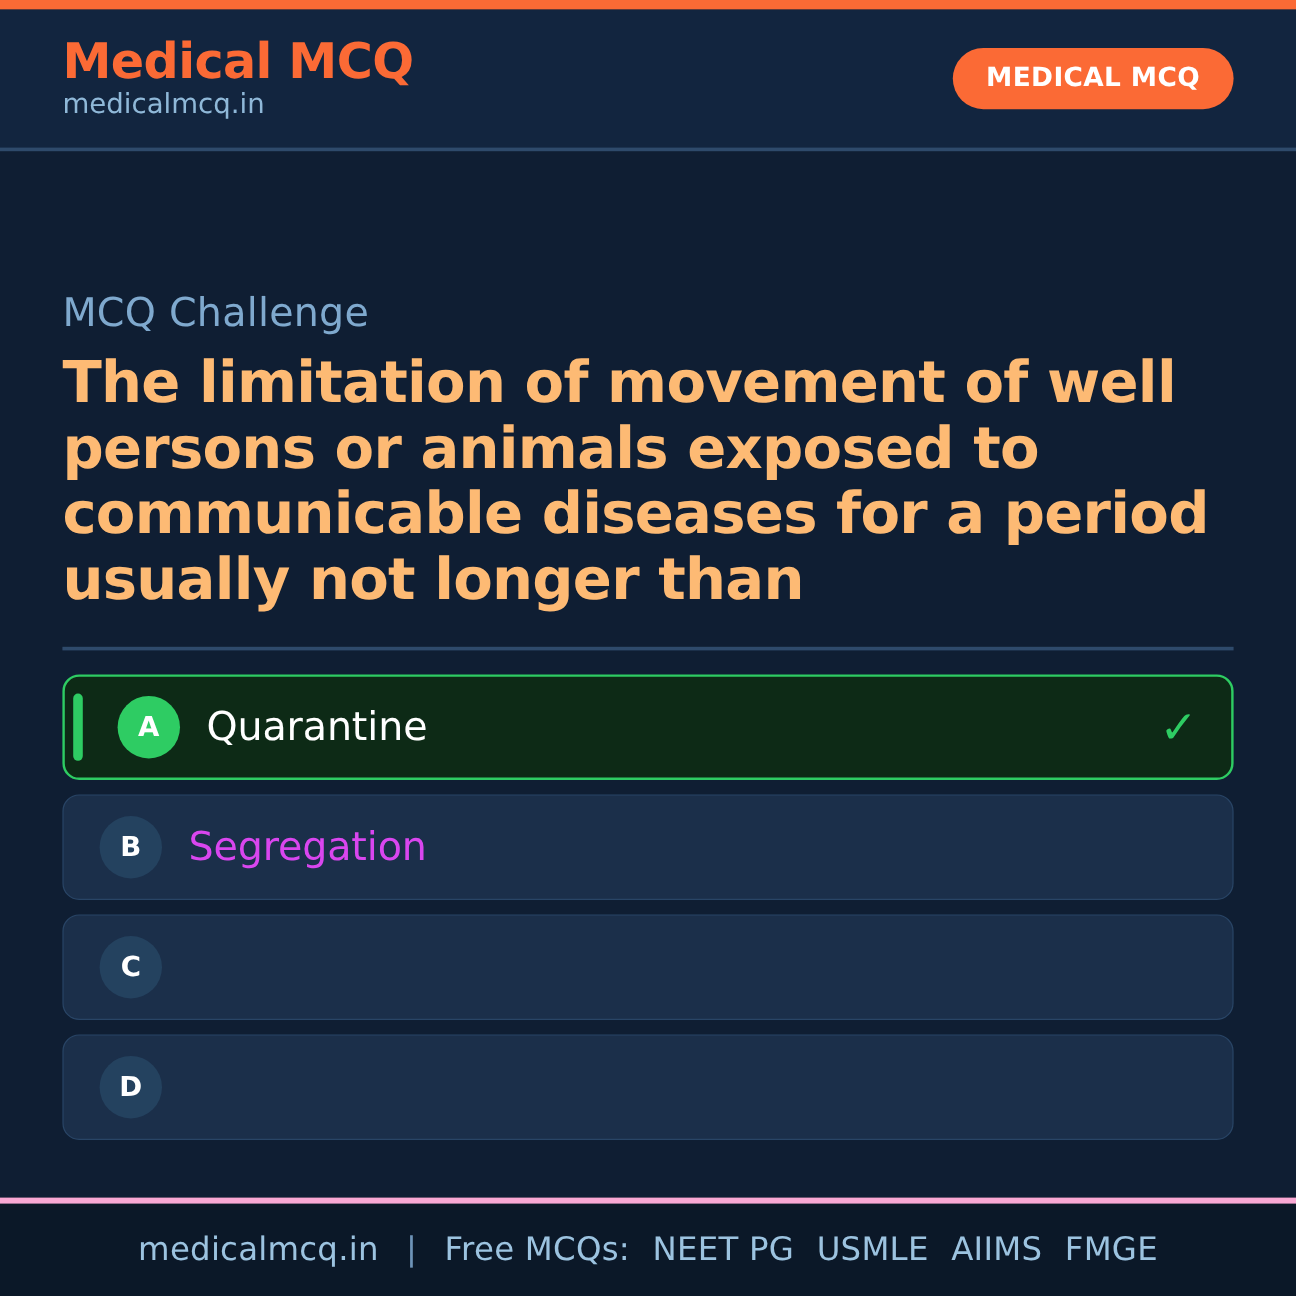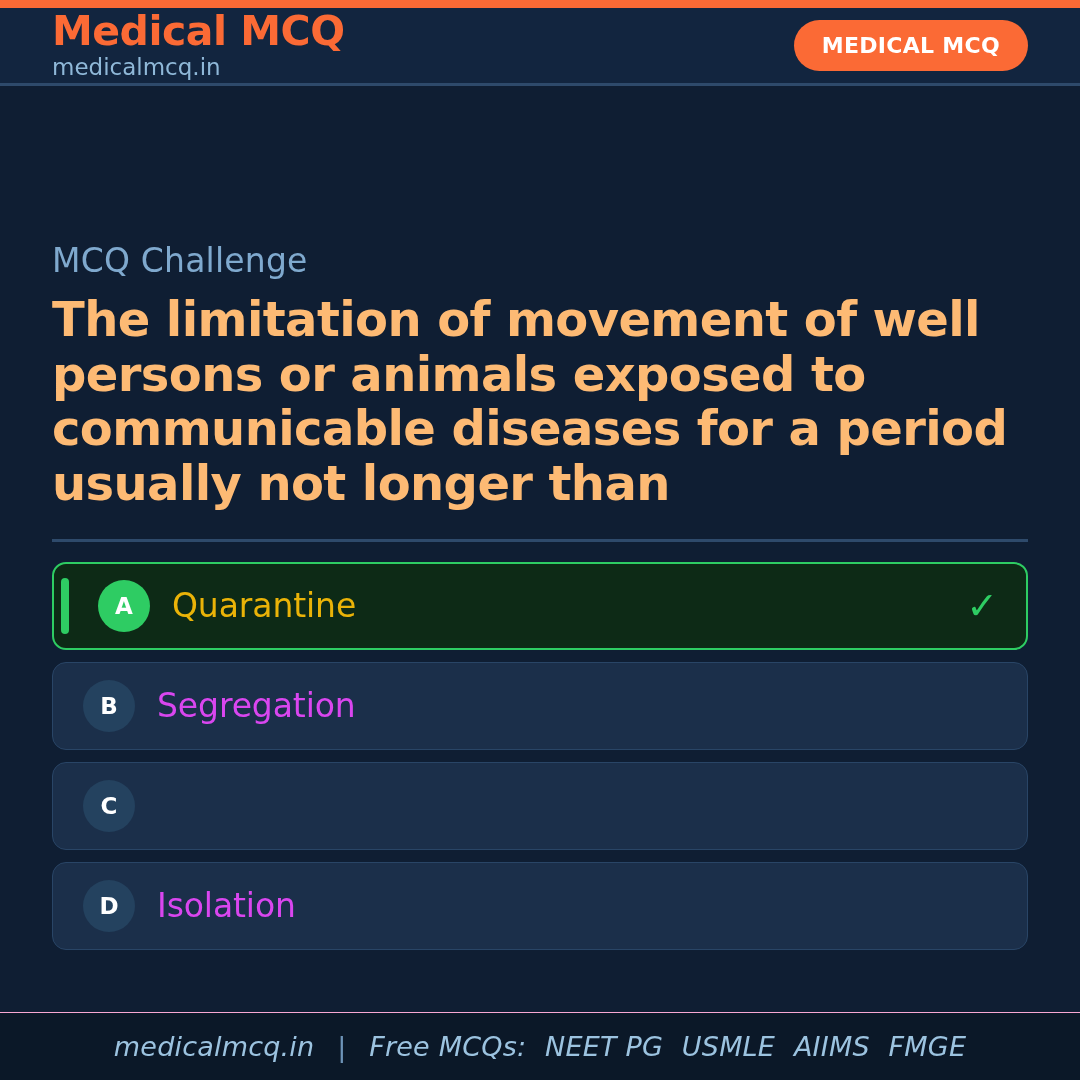--- a/index.html
+++ b/index.html
@@ -20,21 +20,21 @@
 
   
   .top-accent {
     height: 8px;
     width: 100%;
     background: #FB6A35;
   }
 
   
   .header {
-    height: 78px;
+    height: 118px;
     background: #12253F;
     border-bottom: 3px solid #2E4A6B;
     display: flex;
     align-items: center;
     justify-content: space-between;
     padding: 0 52px;
   }
 
   .brand-block {
     display: flex;
@@ -166,45 +166,44 @@
   }
 
   .opt-text {
     font-size: 33px;
     font-weight: 400;
     color: #d946ef;
     letter-spacing: -0.1px;
   }
 
   .option.correct .opt-text {
-    color: #eab308;
+    color: #ffffff;
   }
 
   .check-icon {
     margin-left: auto;
     color: #2ECC63;
     font-size: 38px;
     line-height: 1;
     display: flex;
     align-items: center;
   }
 
   
   .footer {
     position: absolute;
     left: 0;
     right: 0;
     bottom: 0;
-    height: 68px;
+    height: 82px;
     background: #0B1828;
-    border-top: 1px solid #f9a8d4;
+    border-top: 5px solid #f9a8d4;
     display: flex;
     align-items: center;
     justify-content: center;
-    font-style: italic;
   }
 
   .footer-text {
     font-size: 27px;
     color: #9CC3E0;
     letter-spacing: 0.2px;
     white-space: nowrap;
   }
 
   .footer-sep {
@@ -248,21 +247,20 @@
       <div class="opt-badge">B</div>
       <div class="opt-text">Segregation</div>
     </div>
 
     <div class="option">
       <div class="opt-badge">C</div>
     </div>
 
     <div class="option">
       <div class="opt-badge">D</div>
-      <div class="opt-text">Isolation</div>
     </div>
 
   </div>
 </div>
 
 <div class="footer">
   <div class="footer-text">
     <span>medicalmcq.in</span>
     <span class="footer-sep">|</span>
     <span>Free MCQs:</span>

